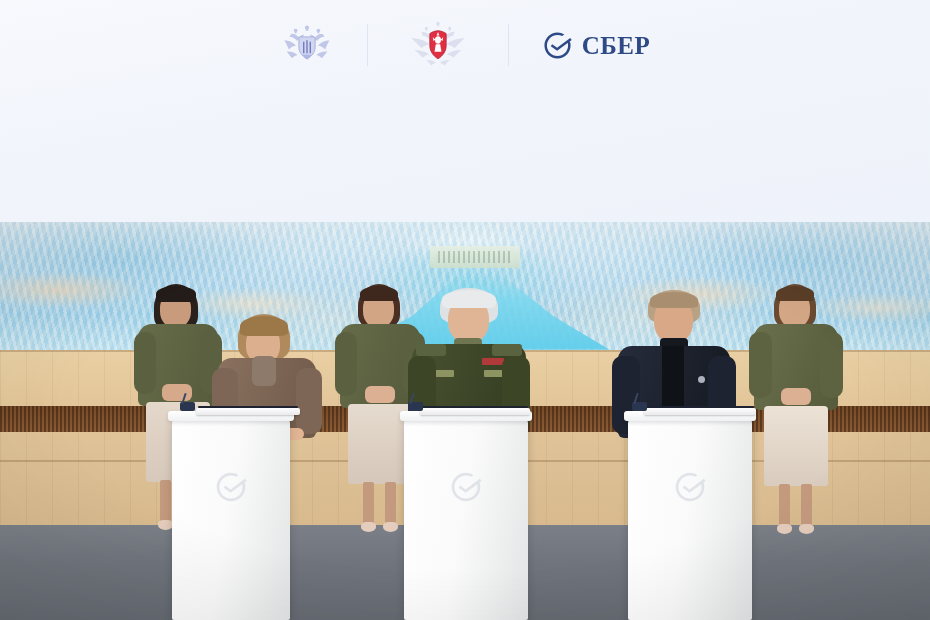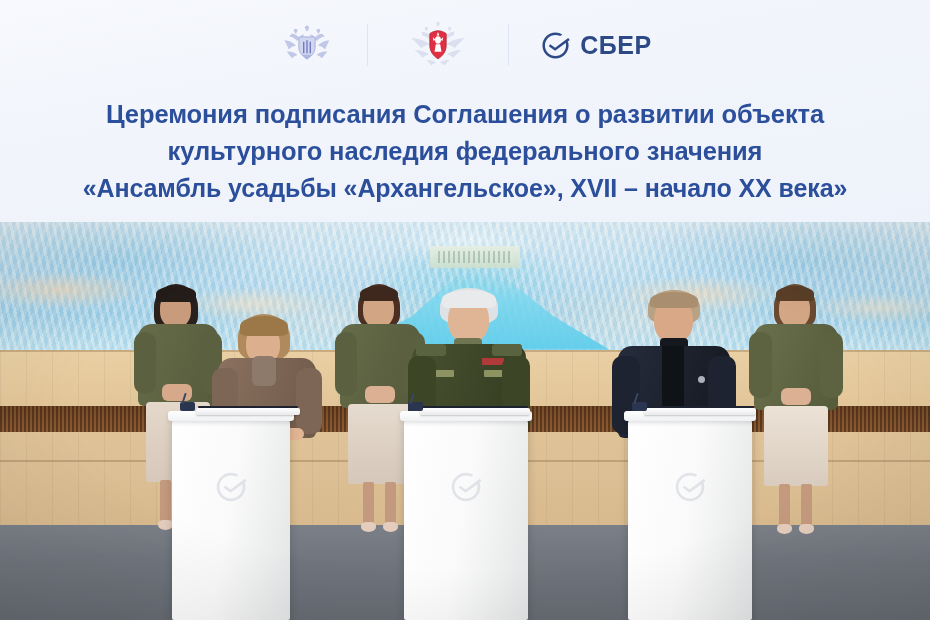--- a/index.html
+++ b/index.html
@@ -24,21 +24,21 @@
 
   
   .emblem-eagle{width:52px;height:52px;opacity:.92;}
   .emblem-mod{width:84px;height:50px;opacity:.95;}
 
   
   .sber{display:flex;align-items:center;gap:9px;}
   .sber-mark{width:31px;height:31px;}
   .sber-text{
     font-size:25px;font-weight:bold;letter-spacing:.5px;color:#2e4a86;
-    font-family:Liberation Sans, sans-serif;line-height:1;
+    font-family:Liberation Serif, serif;line-height:1;
   }
 
   
   .title{
     position:absolute;left:0;top:96px;width:930px;text-align:center;
     color:#2c4f9b;font-size:25.5px;font-weight:bold;line-height:37px;
     letter-spacing:-.1px;
     font-family:"Liberation Sans",sans-serif;
   }
   .title .ln{display:block;white-space:nowrap;}
@@ -215,25 +215,20 @@
           <svg class="sber-mark" viewBox="0 0 32 32" aria-hidden="true">
             <path d="M16 2.6c2.6 0 5 .75 7.05 2.05l-2.2 1.62A10.8 10.8 0 0 0 16 5.1C9.98 5.1 5.1 9.98 5.1 16S9.98 26.9 16 26.9 26.9 22.02 26.9 16c0-1.07-.15-2.1-.44-3.08l2.2-1.62c.55 1.47.84 3.05.84 4.7 0 7.4-6 13.4-13.5 13.4S2.5 23.4 2.5 16 8.5 2.6 16 2.6z" fill="#2e4a86"></path>
             <path d="M29.1 8.35 15.6 18.3l-5.1-3.6-1.45 2.1 6.55 4.6 15.1-11.1z" fill="#2e4a86"></path>
           </svg>
           <span class="sber-text">СБЕР</span>
         </div>
       </div>
 
     </div>
 
-    <div class="title">
-      <span class="ln ln1">Церемония подписания Соглашения о развитии объекта</span>
-      <span class="ln ln2">культурного наследия федерального значения</span>
-      <span class="ln ln3">«Ансамбль усадьбы «Архангельское», XVII – начало XX века»</span>
-    </div>
   </div>
 
   <div class="photo">
 
     <div class="backdrop">
       <div class="bd-haze"></div>
       <div class="bd-forest"></div>
       <div class="bd-autumn"></div>
       <div class="bd-river"></div>
       <div class="bd-parterre"></div>

